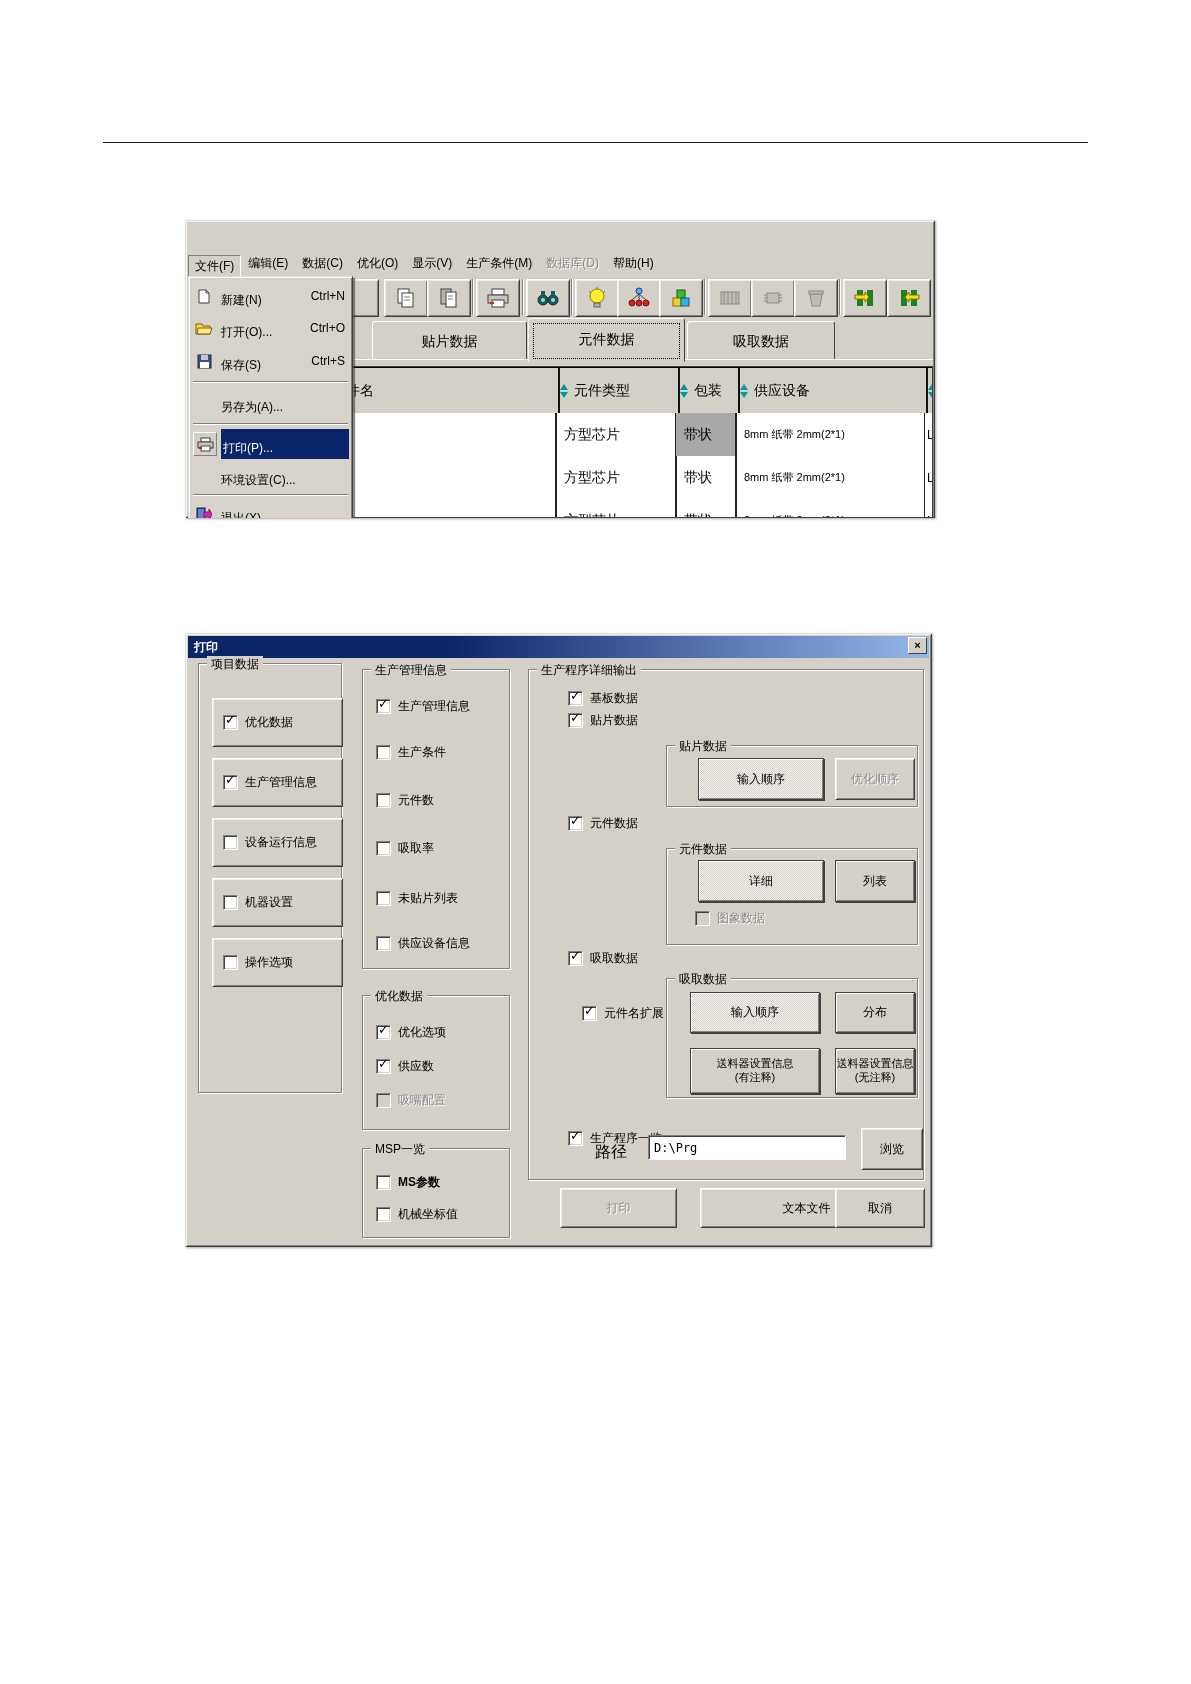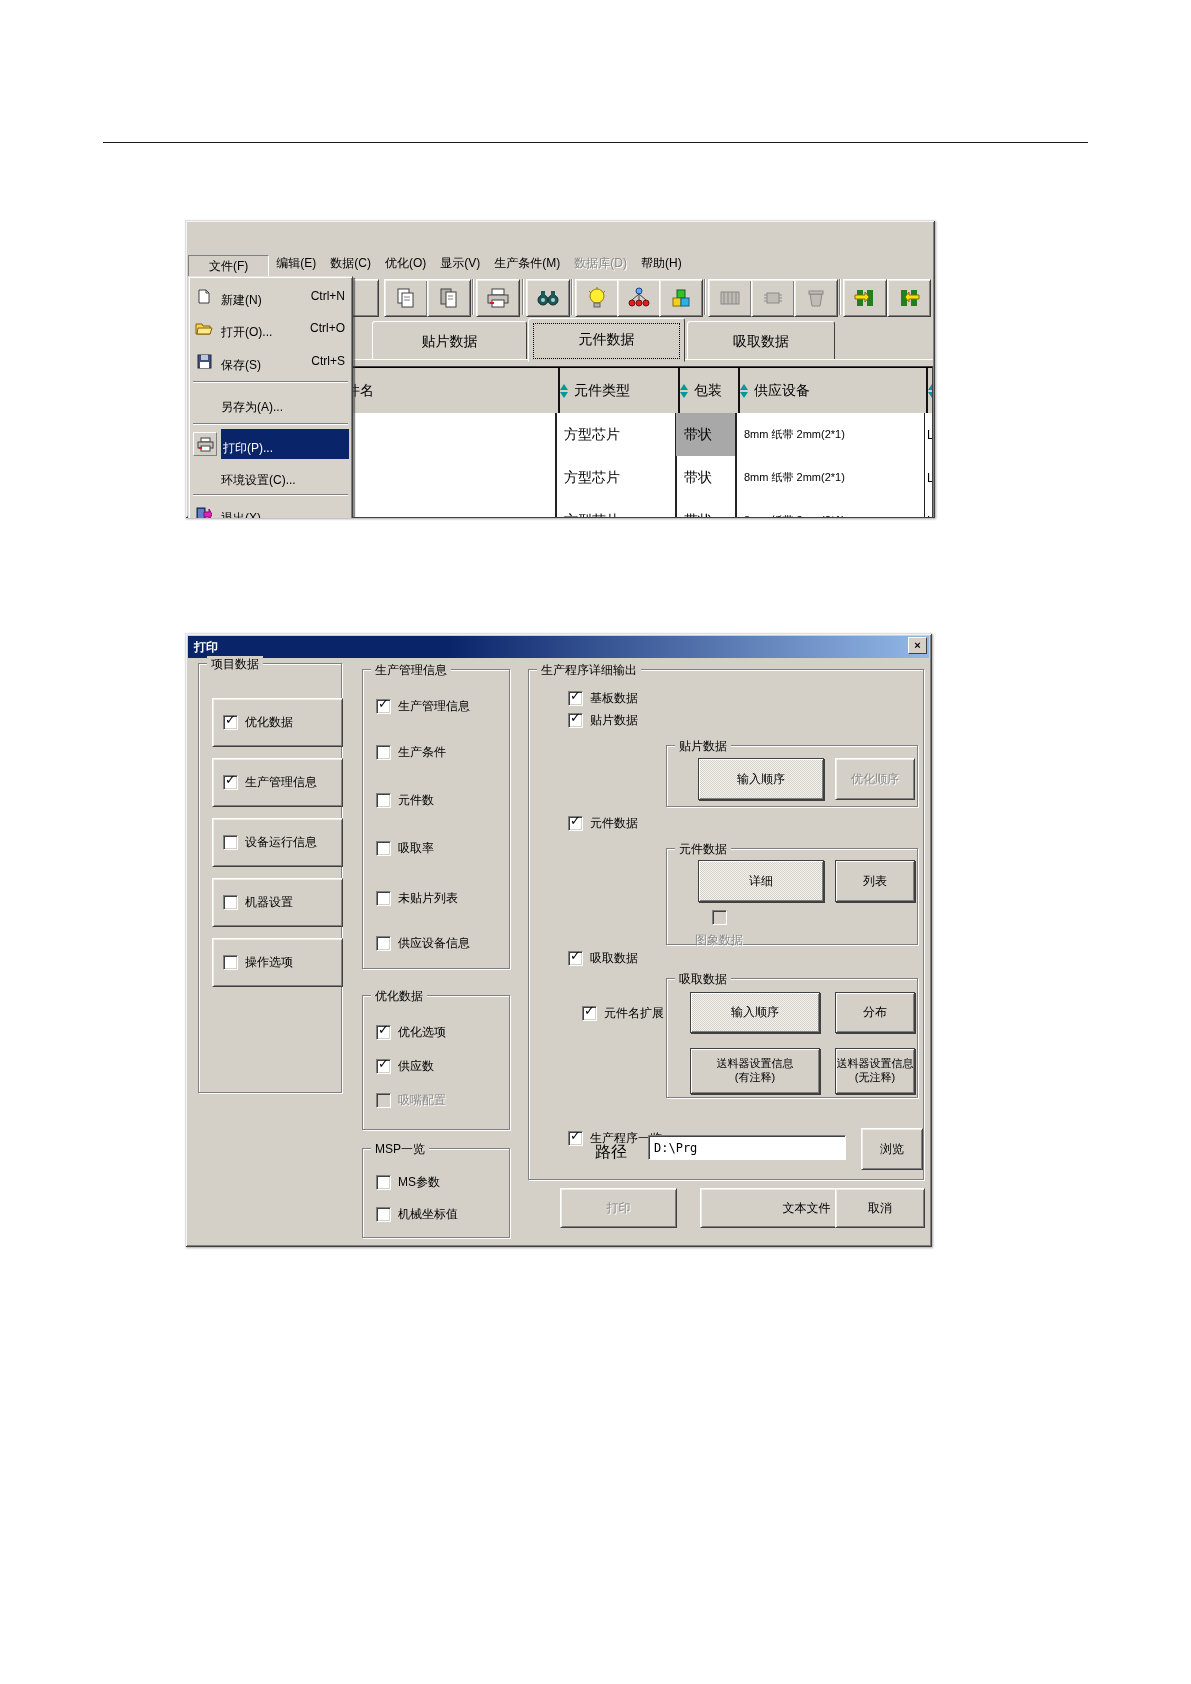--- a/index.html
+++ b/index.html
@@ -7,21 +7,21 @@
   .abs{position:absolute;}
   
   .win{position:absolute;background:#d4d0c8;
        box-shadow: inset 1px 1px 0 #dfdfdf, inset -1px -1px 0 #404040,
                    inset 2px 2px 0 #f4f2ee, inset -2px -2px 0 #808080, 1px 1px 2px rgba(0,0,0,.35);
        overflow:hidden;}
   .titlebar{position:absolute;left:3px;right:3px;top:3px;display:flex;align-items:center;
             background:linear-gradient(to right,#0a246a 35%,#94b8e8);color:#fff;font-weight:bold;}
   .menubar{position:absolute;background:#d4d0c8;display:flex;align-items:center;font-size:12px;}
   .menuitem{padding:3px 7px;}
-  .menuitem.open{border:1px solid;border-color:#808080 #fff #fff #808080;padding:2px 20px;margin-top:6px;}
+  .menuitem.open{border:1px solid;border-color:#808080 #fff #fff #808080;padding:2px 6px;margin-top:6px;}
   .menuitem.disabled{color:#8a8a8a;text-shadow:1px 1px 0 #fff;}
   .tbtn{position:absolute;width:42px;height:36px;background:#d4d0c8;border:1px solid;
         border-color:#fff #404040 #404040 #fff;box-shadow:inset 1px 1px 0 #efede8, inset -1px -1px 0 #808080;
         display:flex;align-items:center;justify-content:center;}
   .tsep{position:absolute;width:0;height:36px;border-left:1px solid #808080;border-right:1px solid #fff;}
   .tab{position:absolute;background:#d4d0c8;border:1px solid;border-color:#fff #404040 transparent #fff;
        border-radius:3px 3px 0 0;display:flex;align-items:center;justify-content:center;font-size:14px;}
   .tab.sel{z-index:3;}
   .tab.sel .tfoc{position:absolute;inset:4px 4px 2px 4px;border:1px dotted #000;}
   
@@ -433,21 +433,21 @@
       <span>供应数</span>
     </div>
   <div class="cb dis" style="left:191px;top:459px;">
       <span class="cbx"></span>
       <span>吸嘴配置</span>
     </div>
 
   <div class="group" style="left:177px;top:515px;width:146px;height:88px;">
     <span class="glabel">MSP一览</span>
   </div>
-  <div class="cb" style="left:191px;top:541px;">
+  <div class="cb" style="left:191px;top:541px;font-weight:bold;">
       <span class="cbx"></span>
       <span>MS参数</span>
     </div>
   <div class="cb" style="left:191px;top:573px;">
       <span class="cbx"></span>
       <span>机械坐标值</span>
     </div>
 
   <div class="group" style="left:343px;top:36px;width:394px;height:509px;">
     <span class="glabel">生产程序详细输出</span>
@@ -478,21 +478,21 @@
 
   <div class="group" style="left:481px;top:215px;width:250px;height:95px;">
     <span class="glabel">元件数据</span>
   </div>
   <div class="btn heavy textured" style="left:513px;top:227px;width:124px;height:40px;">
       <span>详细</span>
     </div>
   <div class="btn heavy" style="left:650px;top:227px;width:78px;height:40px;">
       <span>列表</span>
     </div>
-  <div class="cb dis" style="left:510px;top:277px;flex-direction:column;">
+  <div class="cb dis" style="left:510px;top:277px;">
       <span class="cbx"></span>
       <span>图象数据</span>
     </div>
 
   <div class="cb on" style="left:383px;top:317px;">
       <span class="cbx"></span>
       <span>吸取数据</span>
     </div>
 
   <div class="group" style="left:481px;top:345px;width:250px;height:118px;">

